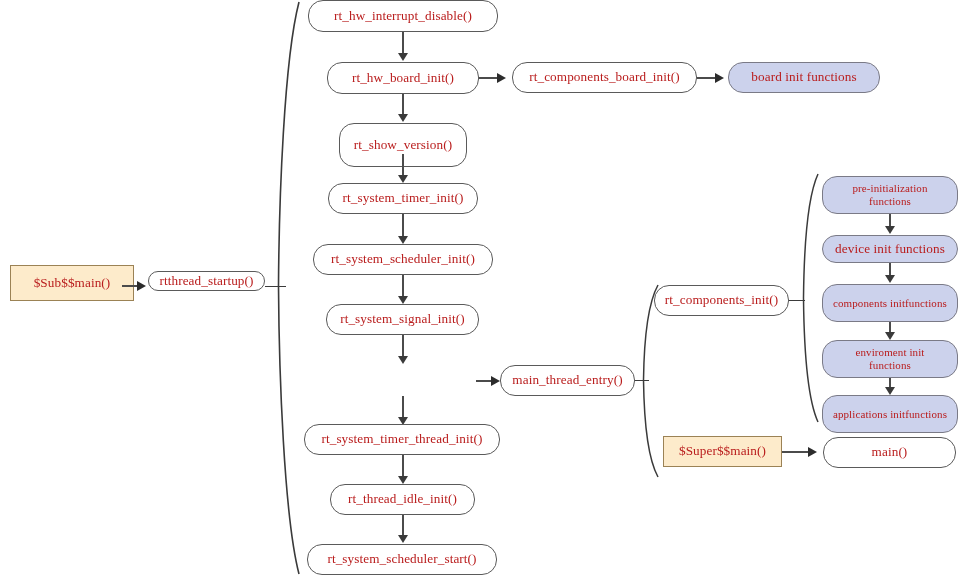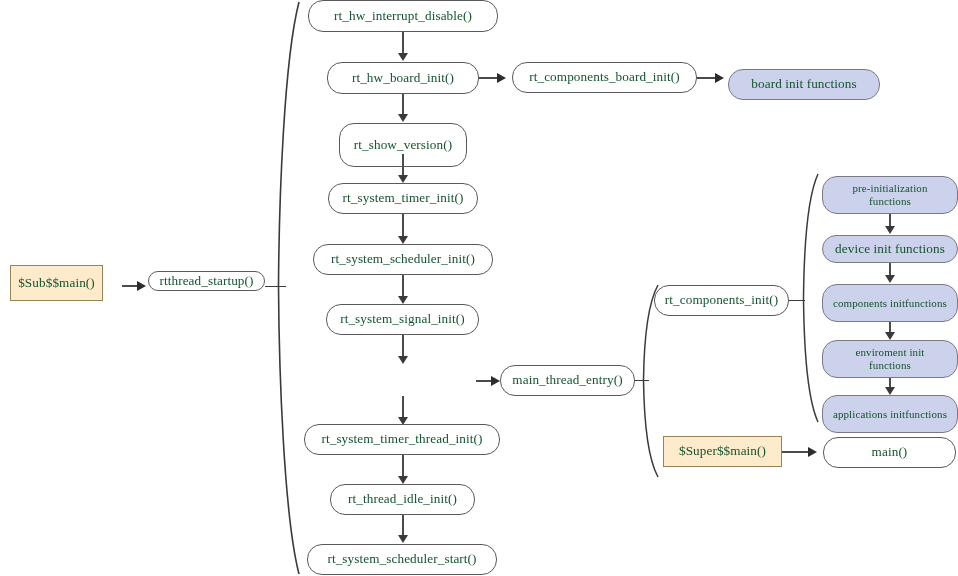--- a/index.html
+++ b/index.html
@@ -18,21 +18,21 @@
     overflow: hidden;
   }
   .node {
     position: absolute;
     box-sizing: border-box;
     display: flex;
     align-items: center;
     justify-content: center;
     text-align: center;
     line-height: 1.12;
-    color: #14532d;
+    color: #b91c1c;
     background: #ffffff;
     border: 1.3px solid #5a5a5a;
     border-radius: 15px;
     font-size: 13.2px;
     letter-spacing: 0.1px;
     padding: 0 4px;
   }
   .node.blue {
     background: #ccd2ec;
     border: 1.4px solid #7a7a86;
@@ -82,21 +82,21 @@
     position: absolute;
     pointer-events: none;
   }
   .brace svg { display:block; }
 </style>
 </head>
 <body>
 
 <div id="canvas">
 
-  <div class="node tan" style="left:10px; top:265px; width:93px; height:36px;">
+  <div class="node tan" style="left:10px; top:265px; width:124px; height:36px;">
     <span>$Sub$$main()</span>
   </div>
 
   <div class="hline" style="left:122px; top:285px; width:20px;"></div>
   <div class="arrow-right" style="left:137px; top:281px;"></div>
 
   <div class="node" style="left:148px; top:271px; width:117px; height:20px;">
     <span>rtthread_startup()</span>
   </div>
 
@@ -166,21 +166,21 @@
   <div class="hline" style="left:479px; top:77px; width:20px;"></div>
   <div class="arrow-right" style="left:497px; top:73px;"></div>
 
   <div class="node" style="left:512px; top:62px; width:185px; height:31px;">
     <span>rt_components_board_init()</span>
   </div>
 
   <div class="hline" style="left:697px; top:77px; width:20px;"></div>
   <div class="arrow-right" style="left:715px; top:73px;"></div>
 
-  <div class="node blue" style="left:728px; top:62px; width:152px; height:31px;margin-top:7px;">
+  <div class="node blue" style="left:728px; top:62px; width:152px; height:31px;">
     <span>board init functions</span>
   </div>
 
   <div class="hline" style="left:476px; top:380px; width:20px;"></div>
   <div class="arrow-right" style="left:491px; top:376px;"></div>
 
   <div class="node" style="left:500px; top:365px; width:135px; height:31px;">
     <span>main_thread_entry()</span>
   </div>
 

